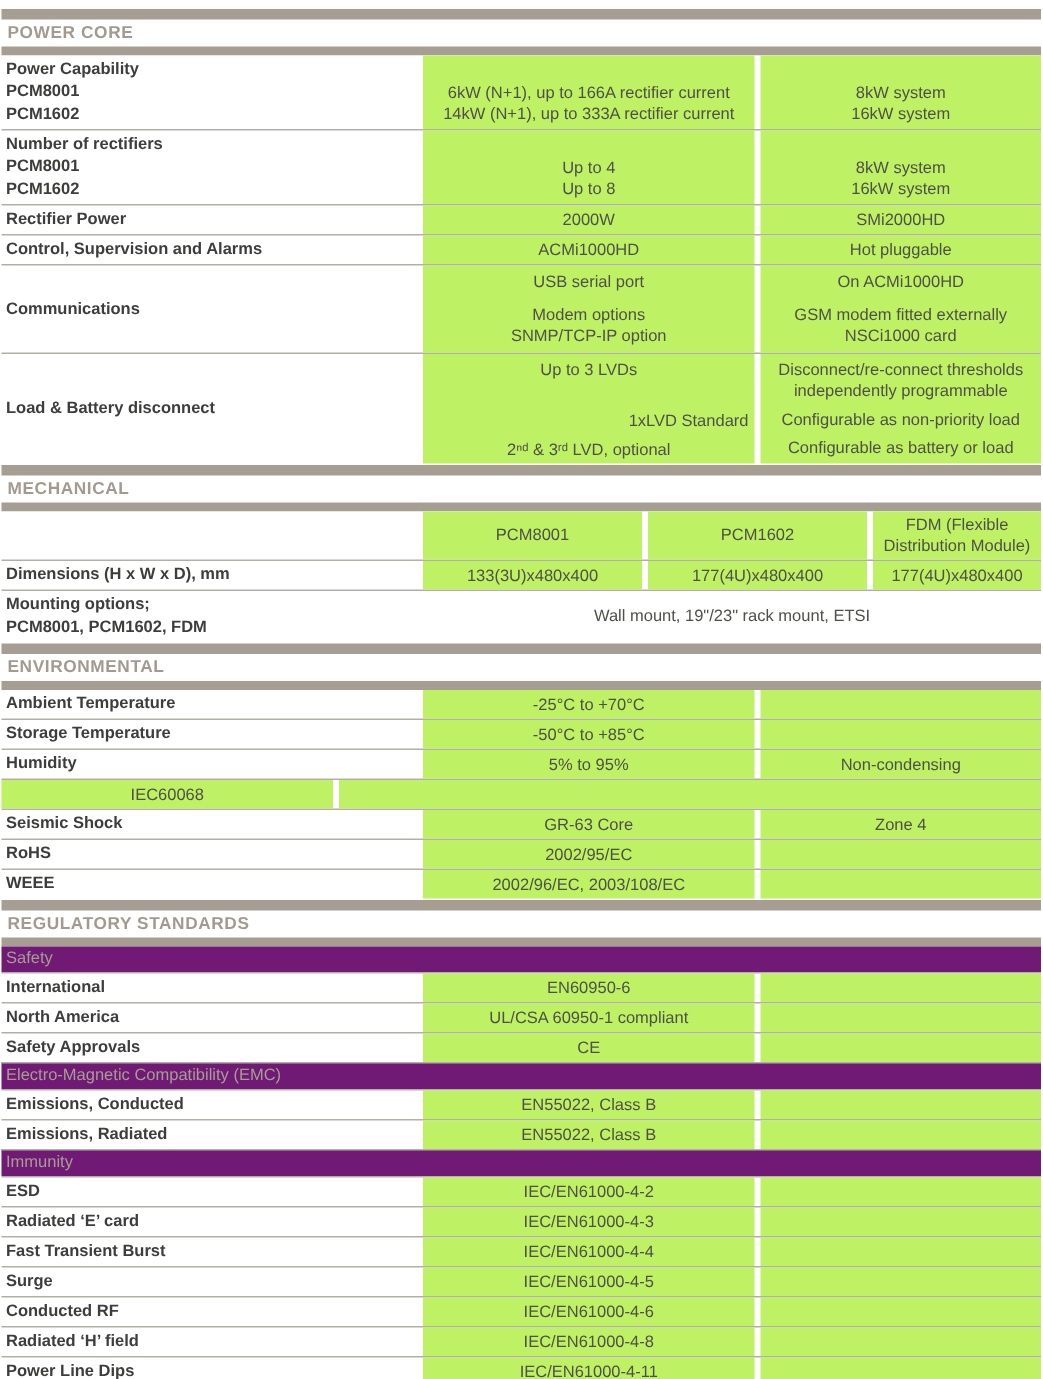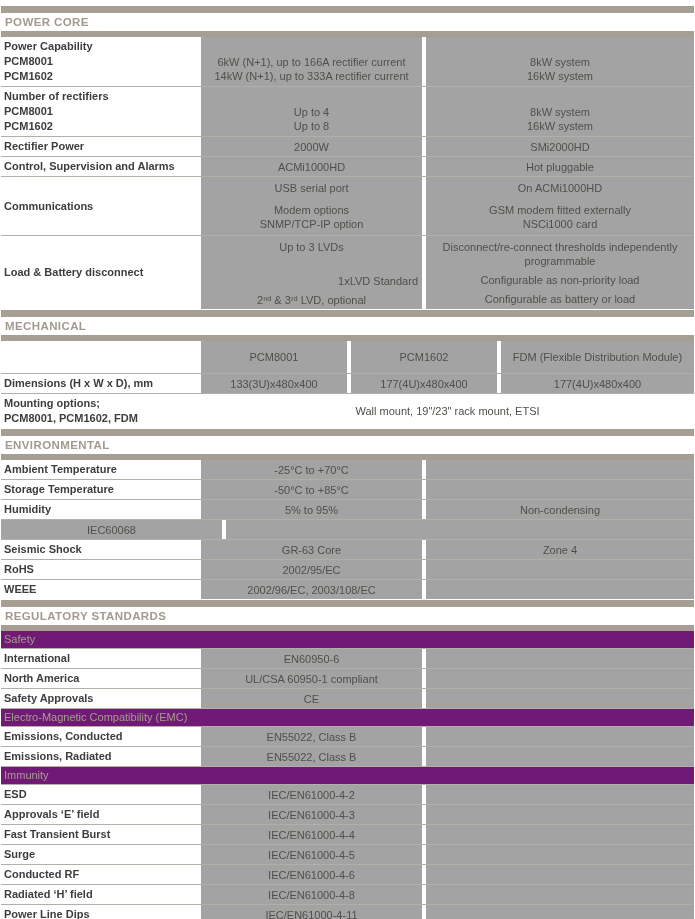--- a/index.html
+++ b/index.html
@@ -19,27 +19,27 @@
   .sec-title{
     font-size:11.5px;font-weight:bold;color:#a29a8e;
     letter-spacing:.4px;padding:2px 0 2px 4px;line-height:14px;
   }
   
   .rows > div{border-top:1px solid #b4afa6;}
   .rows > div:first-child{border-top:0;}
   .rows.closed{border-bottom:1px solid #b4afa6;}
   .row{display:flex;align-items:stretch;background:#ffffff;}
   .lbl{
-    width:200px;box-sizing:border-box;
+    width:281px;box-sizing:border-box;
     padding:2px 8px 2px 3px;
     font-weight:bold;color:#3d3d3c;line-height:15px;
     display:flex;flex-direction:column;justify-content:center;
   }
   .val{
-    background:#a3a3a3;line-height:14px;
+    background:#bef264;line-height:14px;
     display:flex;flex-direction:column;justify-content:center;
     text-align:center;box-sizing:border-box;padding:2px 4px;
   }
   .mid{width:221px;}
   .gap{width:4px;}
   .rgt{flex:1;}
   .c3{width:146px;}
   .h19{min-height:19px;}
   .h46{min-height:46px;}
   .valign-bottom{justify-content:flex-end;padding-bottom:3px;}
@@ -283,21 +283,21 @@
 
     <div class="subhead">Immunity</div>
 
     <div class="row h19">
       <div class="lbl">ESD</div>
       <div class="val mid">IEC/EN61000-4-2</div>
       <div class="gap"></div>
       <div class="val rgt"></div>
     </div>
     <div class="row h19">
-      <div class="lbl">Approvals ‘E’ field</div>
+      <div class="lbl">Radiated ‘E’ card</div>
       <div class="val mid">IEC/EN61000-4-3</div>
       <div class="gap"></div>
       <div class="val rgt"></div>
     </div>
     <div class="row h19">
       <div class="lbl">Fast Transient Burst</div>
       <div class="val mid">IEC/EN61000-4-4</div>
       <div class="gap"></div>
       <div class="val rgt"></div>
     </div>

